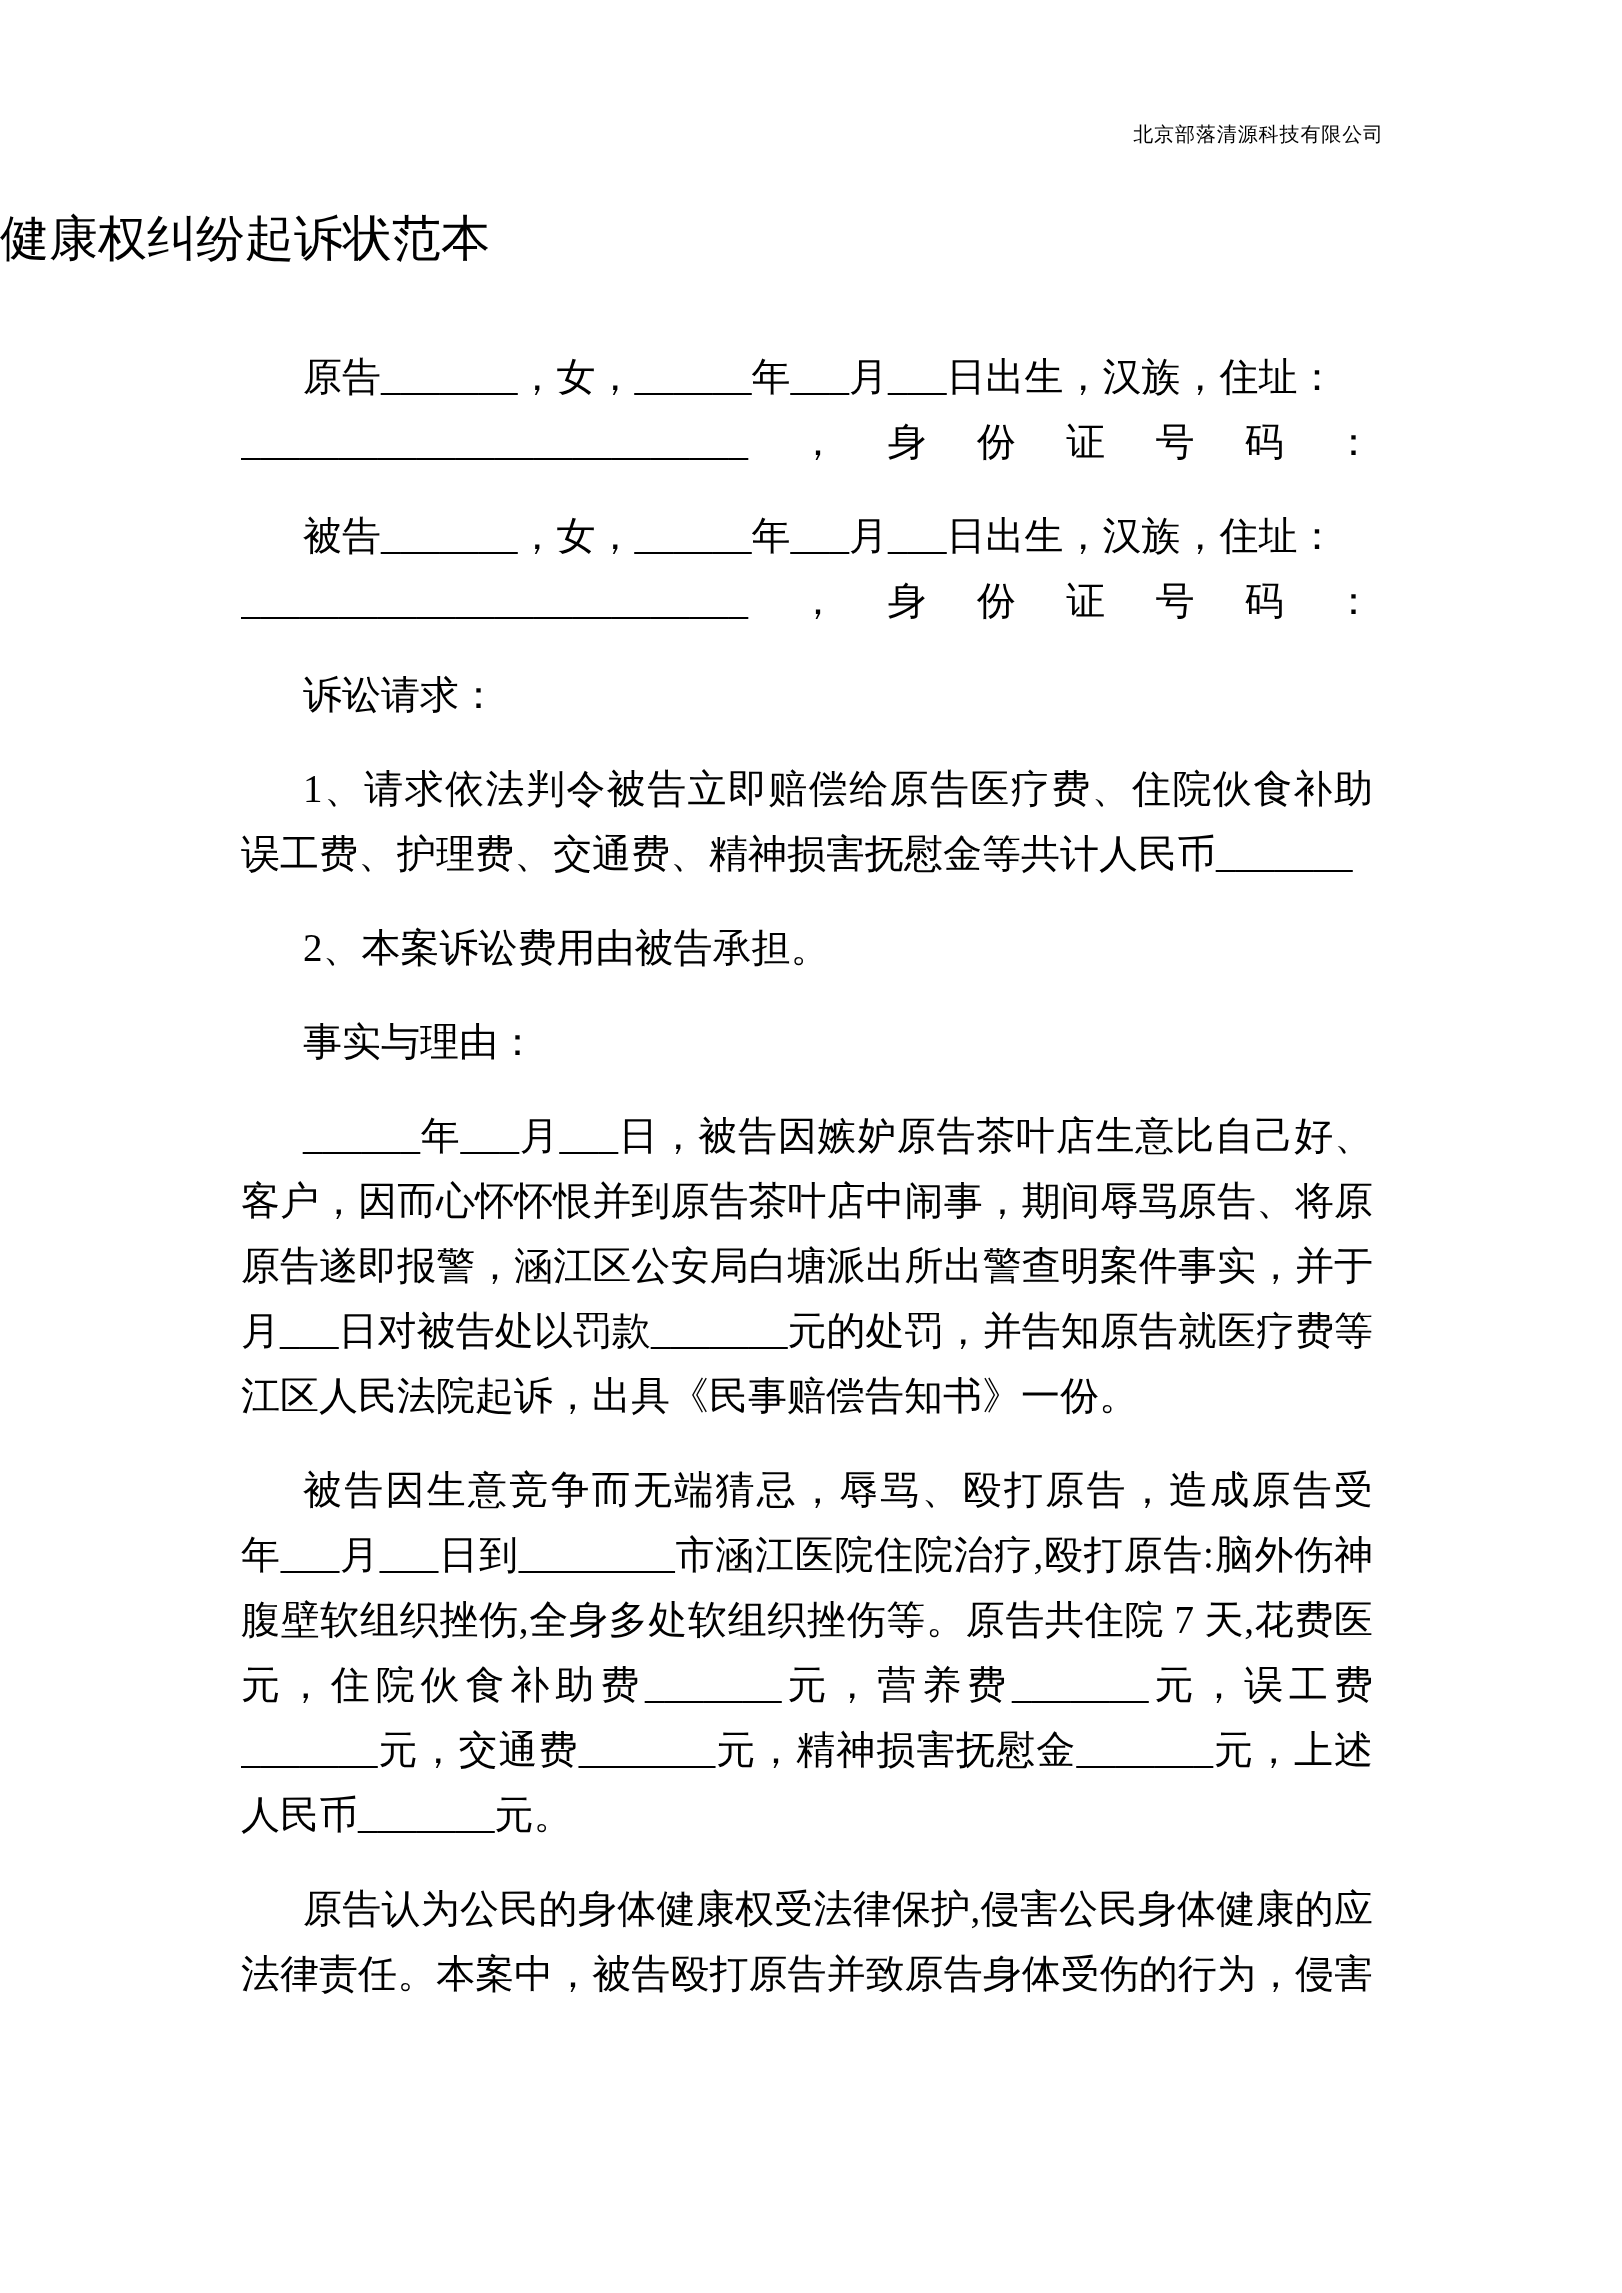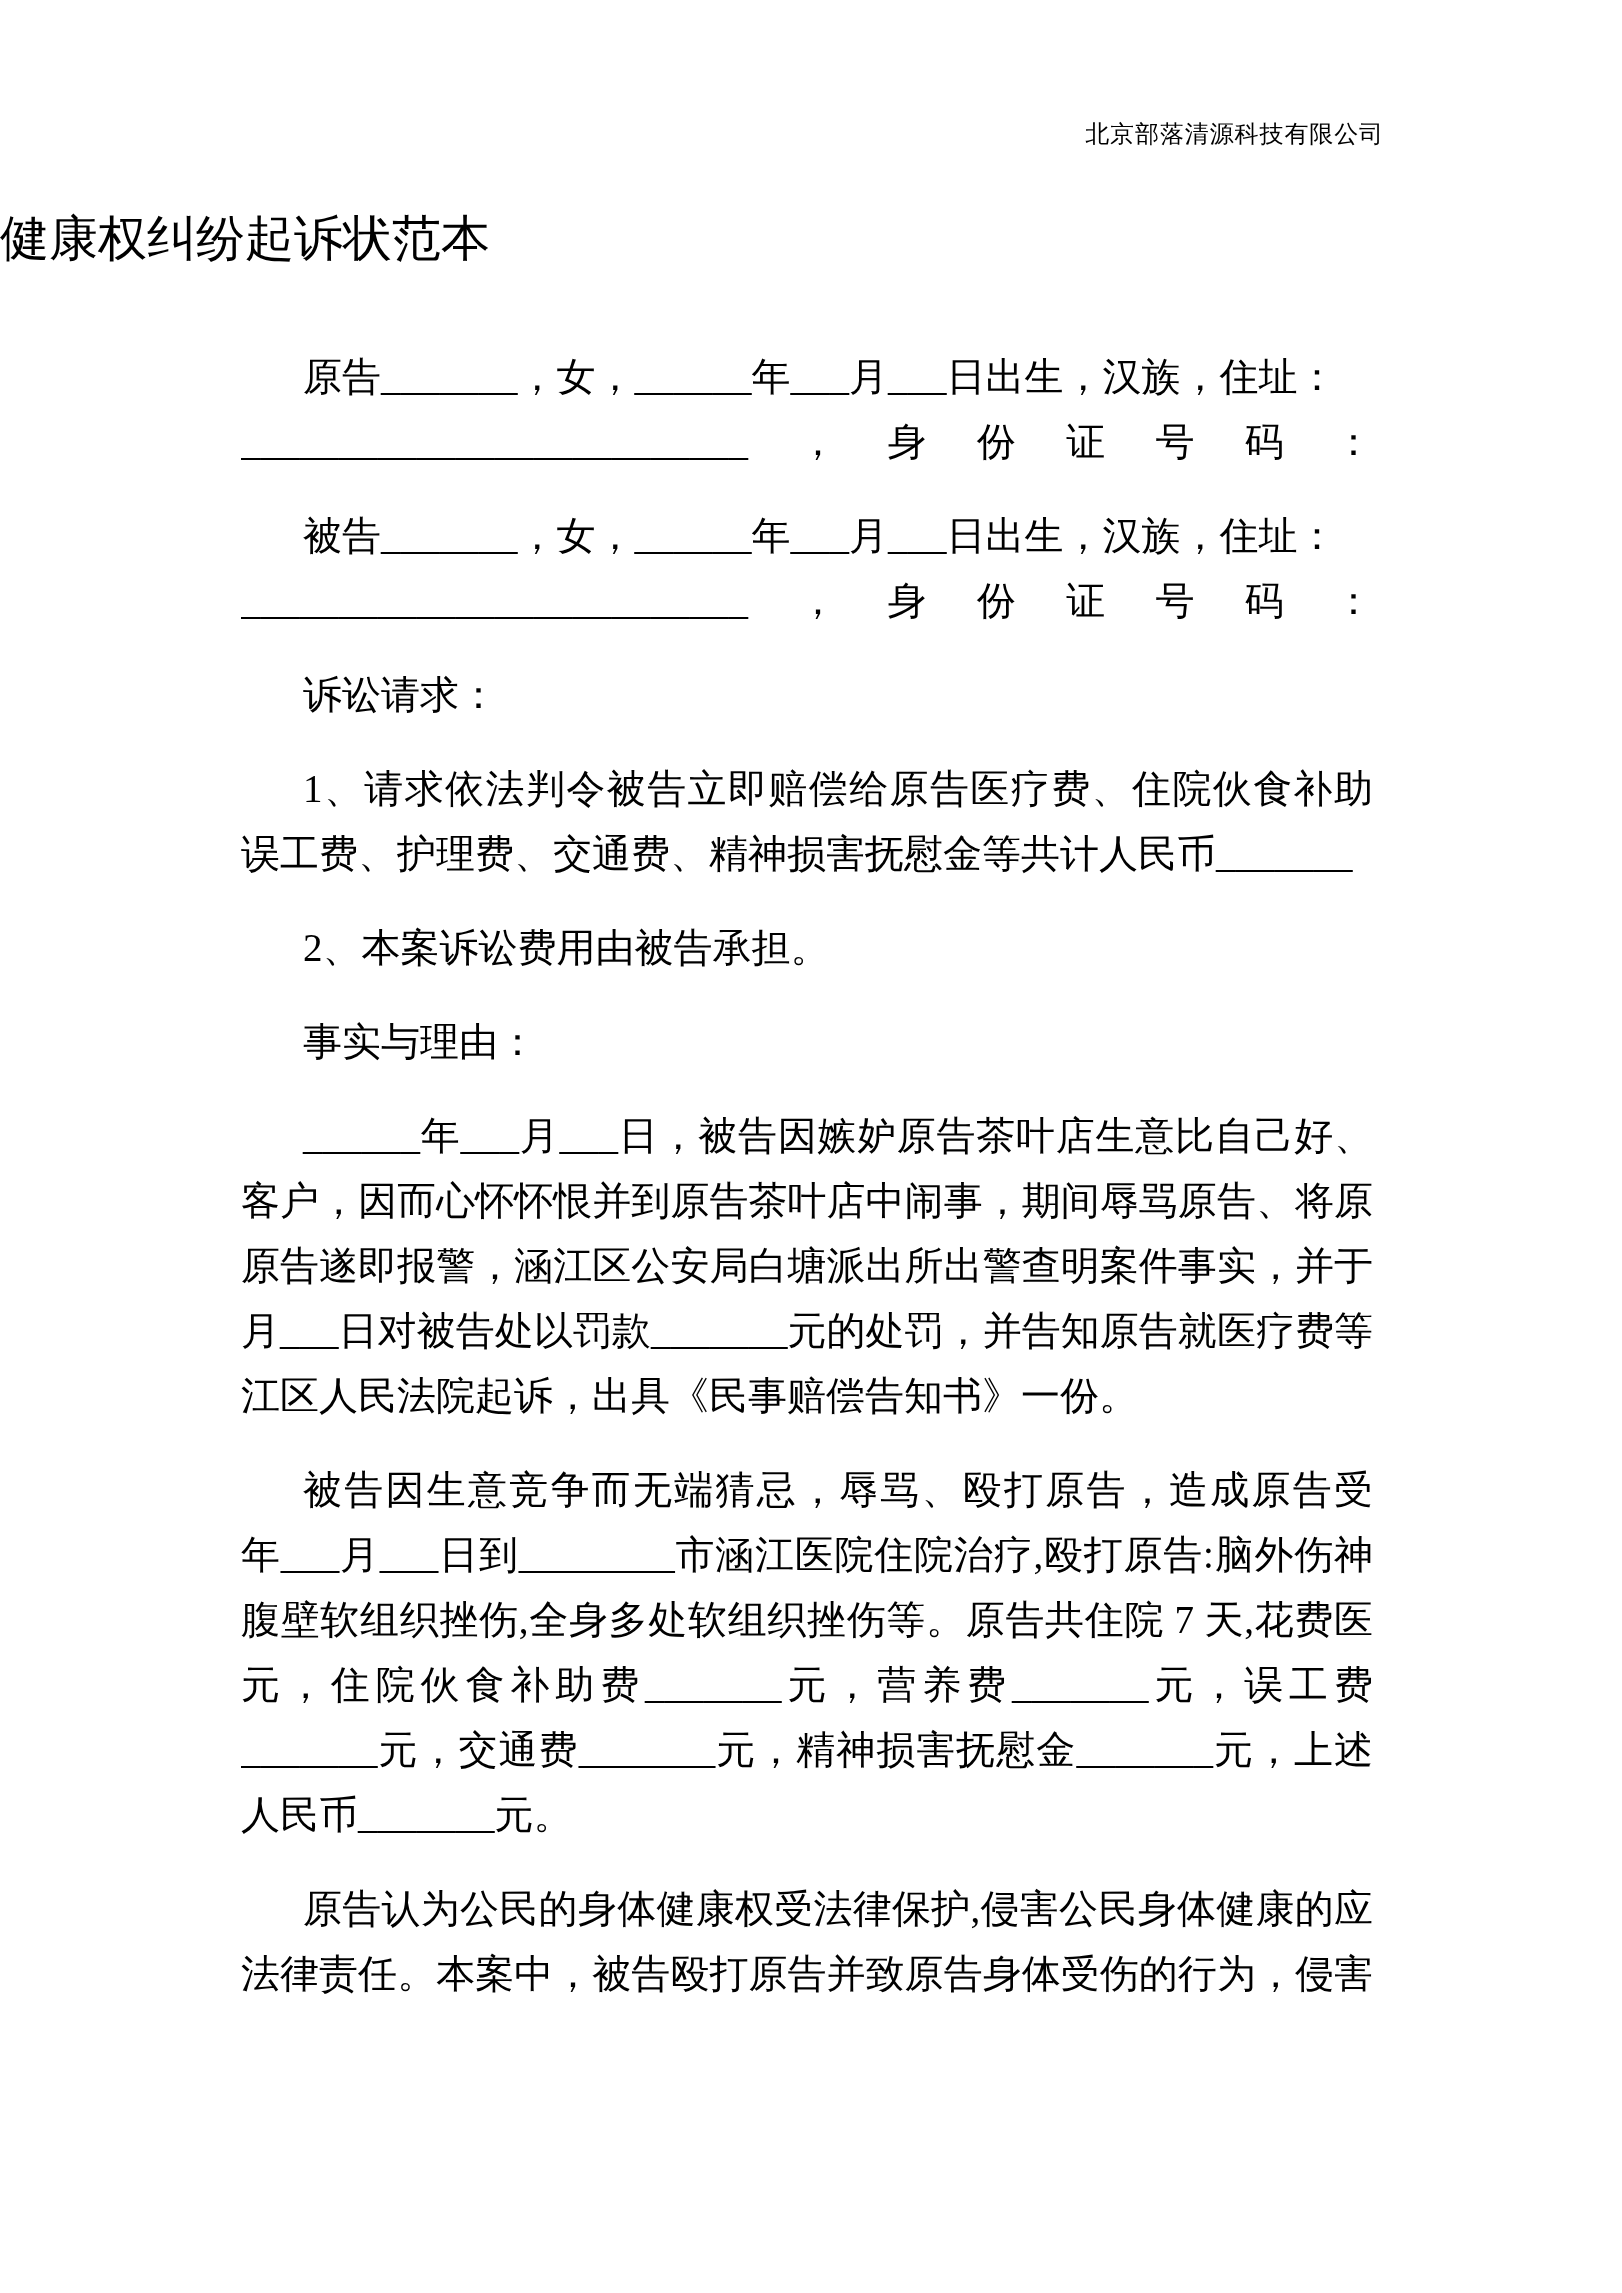--- a/index.html
+++ b/index.html
@@ -12,21 +12,21 @@
     color: #000000;
     font-family: "Liberation Serif", "DejaVu Serif", serif;
     overflow: hidden;
     box-sizing: border-box;
   }
   .company-header {
     padding-top: 116px;
     padding-right: 239px;
     text-align: right;
     font-family: "Liberation Sans", "DejaVu Sans", sans-serif;
-    font-size: 24px;
+    font-size: 20px;
     line-height: 36px;
     letter-spacing: 0.9px;
     white-space: nowrap;
   }
   .doc-title {
     margin: 55px 0 0 0;
     padding: 0;
     font-size: 49px;
     line-height: 64px;
     font-weight: normal;

